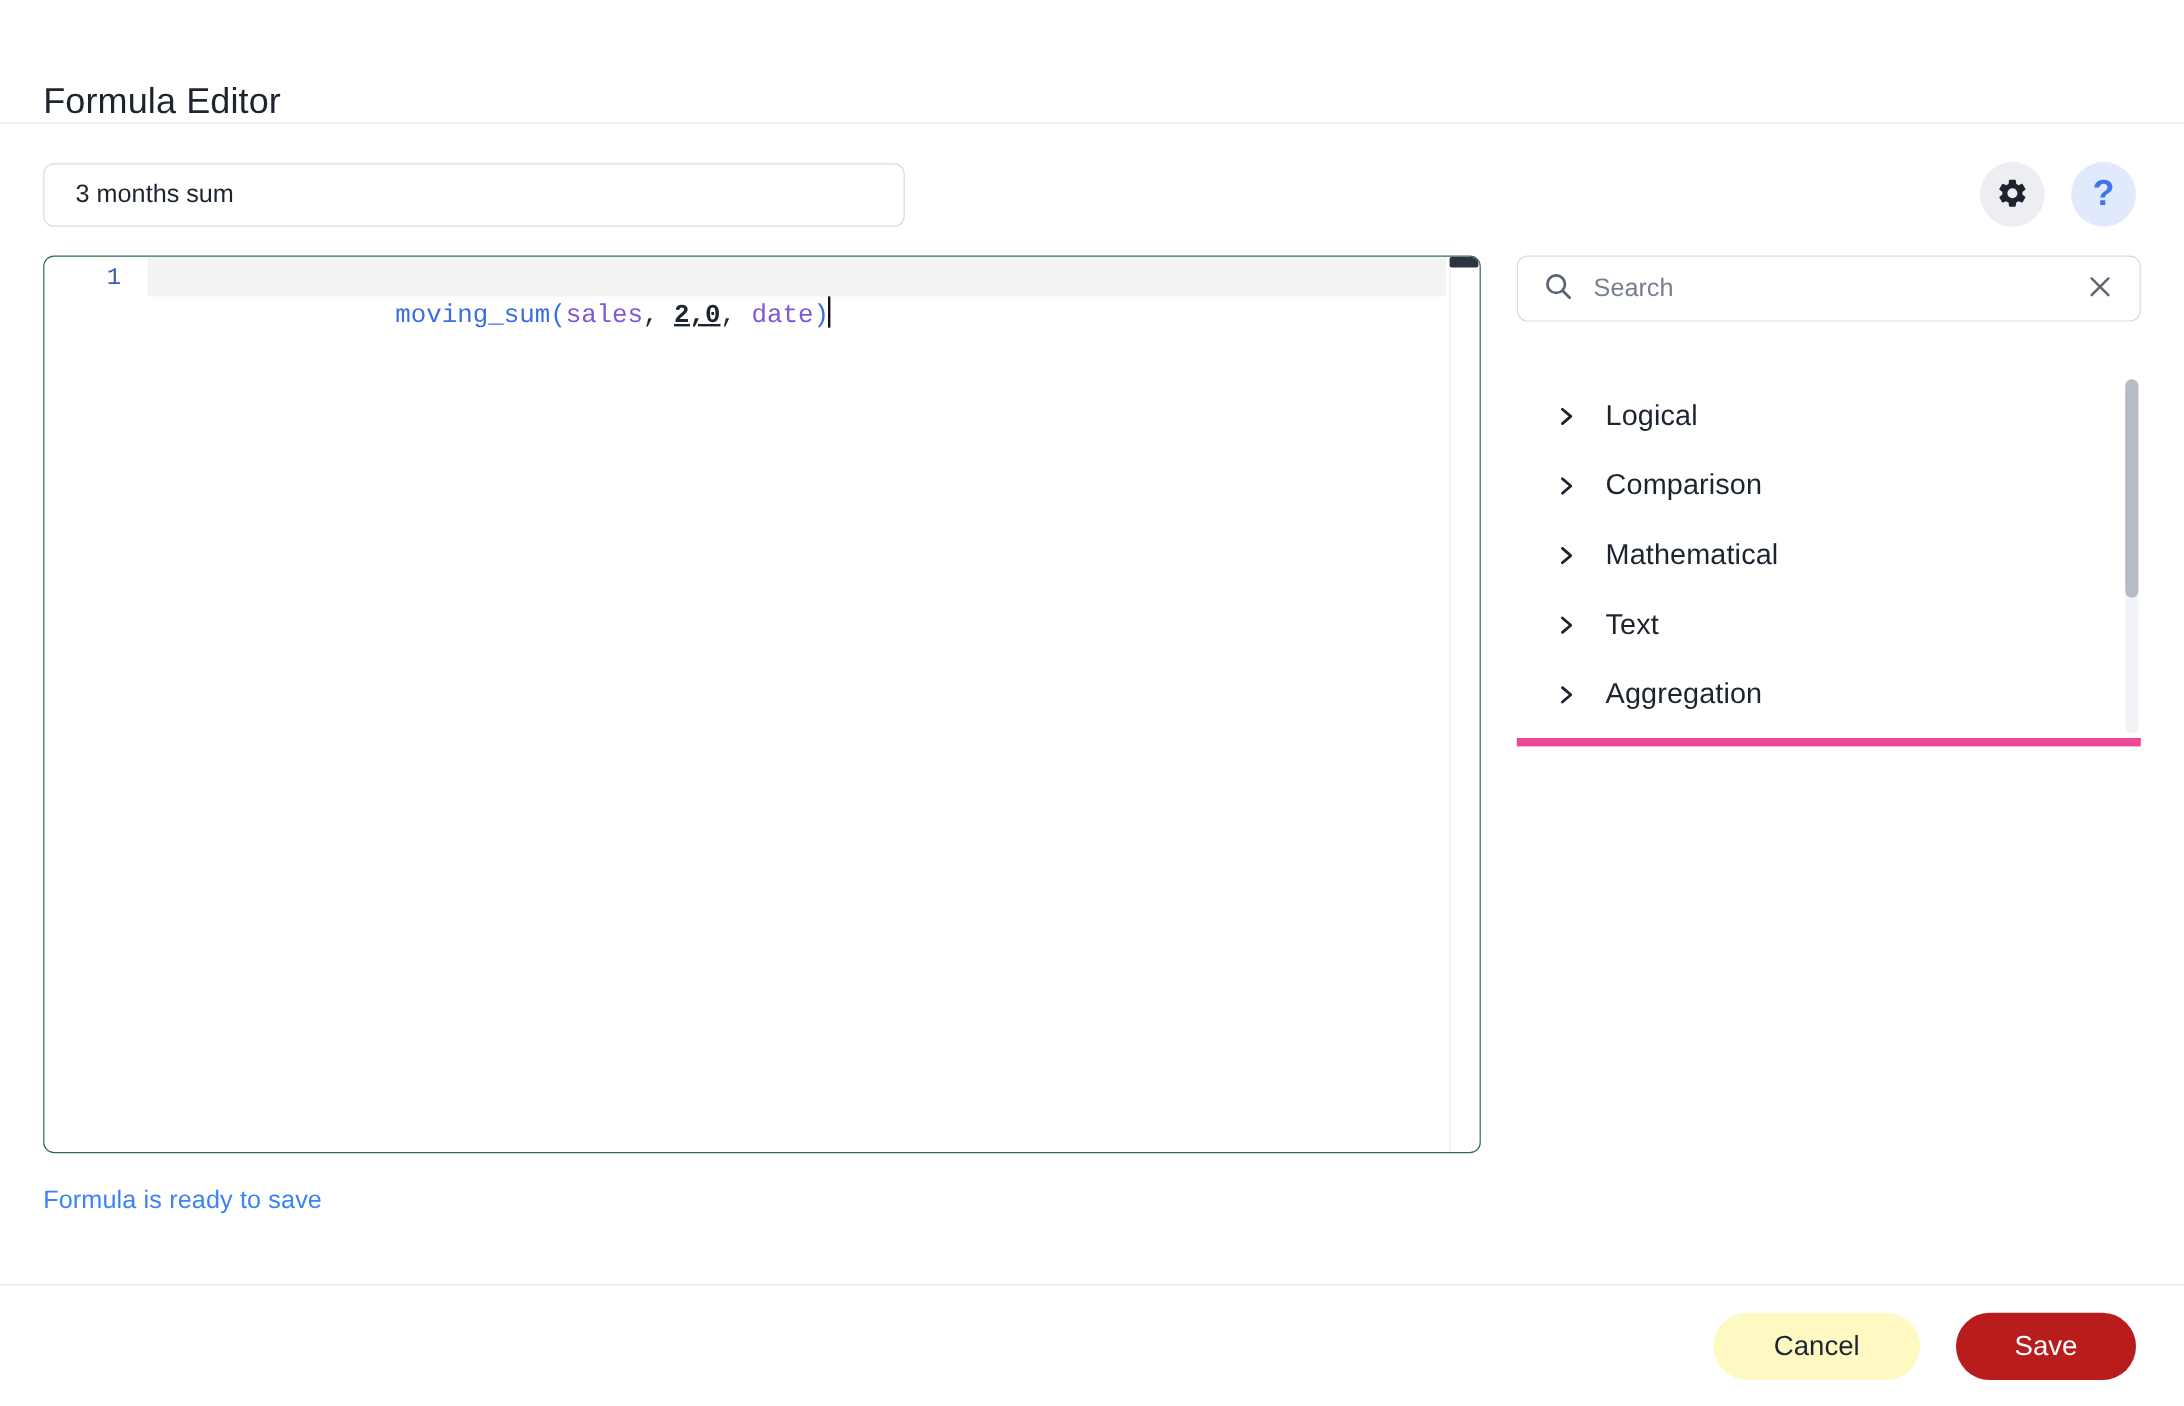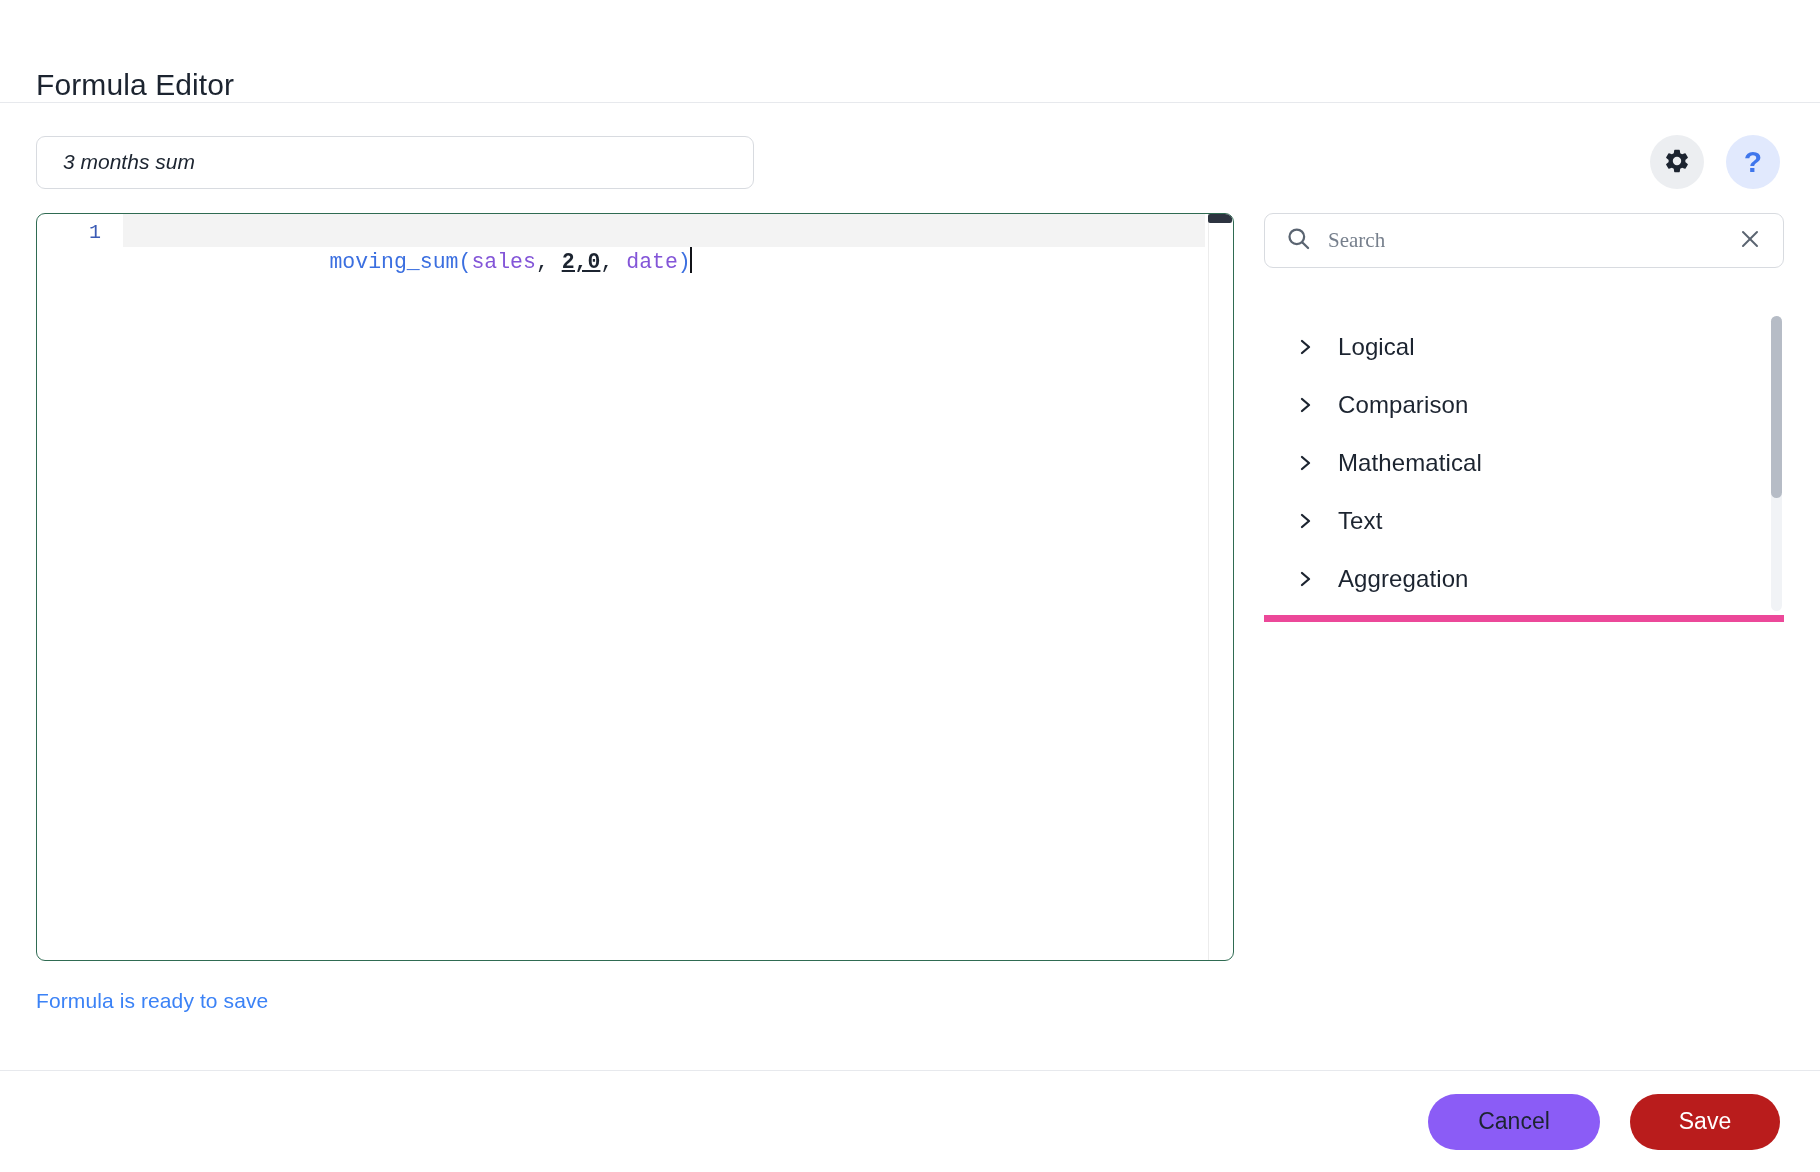--- a/index.html
+++ b/index.html
@@ -61,21 +61,20 @@
     border: 1px solid #d8dbe0;
     border-radius: 9px;
     background: #ffffff;
     display: flex;
     align-items: center;
     padding: 0 26px;
     font-size: 21px;
     color: #1c2430;
     font-family: "Liberation Sans", sans-serif;
     outline: none;
-    font-style: italic;
   }
   .name-field::placeholder { color: #9aa1ac; }
 
   .header-actions {
     display: flex;
     align-items: center;
     gap: 22px;
     margin-right: 4px;
   }
   .icon-circle {
@@ -212,21 +211,21 @@
     padding: 0 18px 0 20px;
     gap: 16px;
   }
   .search-input {
     flex: 1 1 auto;
     border: none;
     outline: none;
     font-size: 21px;
     color: #1c2430;
     background: transparent;
-    font-family: Liberation Serif, serif;
+    font-family: Liberation Sans, sans-serif;
   }
   .search-input::placeholder { color: #767f8c; }
   .clear-btn {
     border: none;
     background: transparent;
     cursor: pointer;
     width: 30px;
     height: 30px;
     display: flex;
     align-items: center;
@@ -308,21 +307,21 @@
     border-radius: 28px;
     font-size: 23px;
     font-family: "Liberation Sans", sans-serif;
     cursor: pointer;
     height: 56px;
     display: flex;
     align-items: center;
     justify-content: center;
   }
   .btn-cancel {
-    background: #8b5cf6;
+    background: #fef9c3;
     color: #1c2430;
     width: 172px;
   }
   .btn-save {
     background: #b91c1c;
     color: #ffffff;
     width: 150px;
   }
 </style>
 </head>

